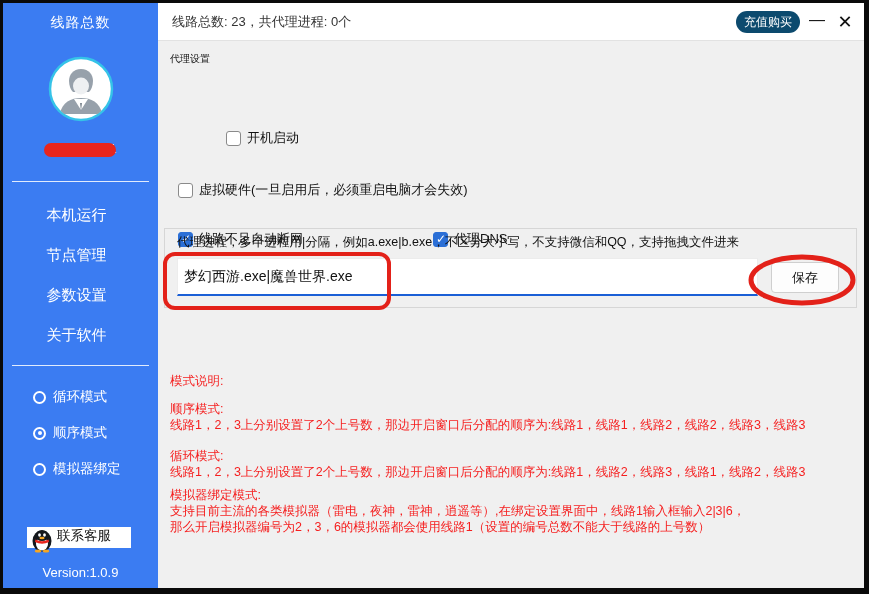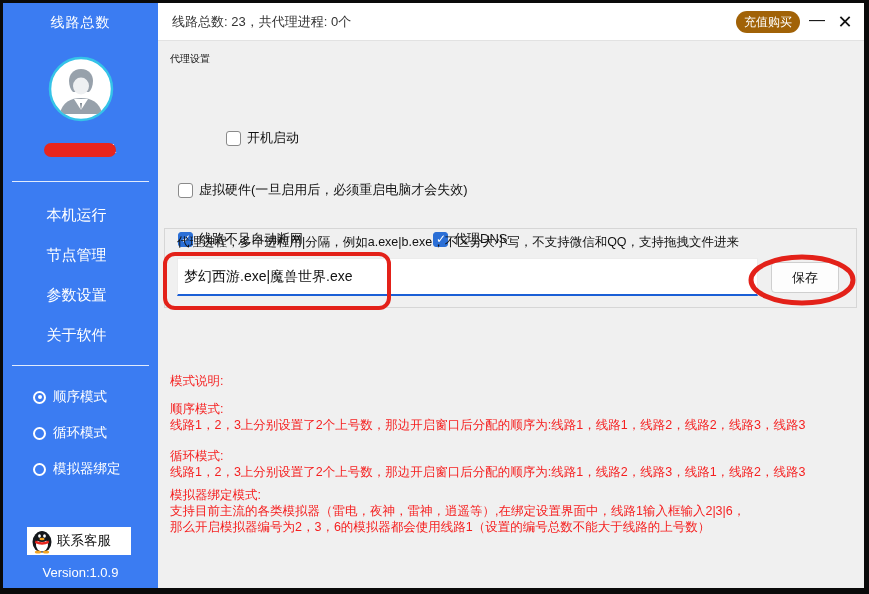--- a/index.html
+++ b/index.html
@@ -19,30 +19,30 @@
   .avatar-wrap { position:absolute; top:53px; left:50%; transform:translateX(-50%); }
   .user-row { position:absolute; top:138px; width:100%; text-align:center; font-size:13px; white-space:nowrap; }
   .redaction { display:inline-block; vertical-align:middle; width:72px; height:14px; background:#e8251d; border-radius:8px; margin-right:-14px; position:relative; z-index:2; }
   .sb-divider { position:absolute; left:9px; right:9px; height:1px; background:rgba(255,255,255,.85); }
   .nav { position:absolute; top:192px; left:0; right:8px; }
   .nav-item { height:40px; line-height:40px; text-align:center; font-size:15px; cursor:pointer; }
   .modes { position:absolute; top:376px; left:30px; }
   .mode-item { height:36px; display:flex; align-items:center; font-size:13.5px; cursor:pointer; }
   .radio { width:13px; height:13px; border:2px solid #fff; border-radius:50%; margin-right:7px; position:relative; flex:0 0 auto; }
   .radio.sel::after { content:""; position:absolute; left:2.5px; top:2.5px; width:4px; height:4px; background:#fff; border-radius:50%; }
-  .qq-btn { position:absolute; left:24px; top:524px; width:104px; height:28px; background:#fff; color:#111;
-            display:flex; align-items:center; font-size:13.5px; cursor:pointer; }
+  .qq-btn { position:absolute; left:24px; top:524px; width:104px; height:21px; background:#fff; color:#111;
+            display:flex; align-items:flex-start; font-size:13.5px; cursor:pointer; }
   .qq-btn svg { margin-left:2px; margin-right:2px; }
   .version { position:absolute; top:562px; width:100%; text-align:center; font-size:13px; }
   
   .main { position:absolute; left:155px; top:0; right:0; bottom:0; }
   .topbar { position:absolute; left:0; right:0; top:0; height:38px; background:#fff; border-bottom:1px solid #e2e2e2; }
   .status-text { position:absolute; left:14px; top:0; line-height:38px; font-size:13px; color:#333; }
   .recharge { position:absolute; left:578px; top:8px; width:64px; height:22px; border-radius:11px;
-              background:#a16207; color:#fff; font-size:12px; text-align:center; line-height:22px; cursor:pointer; border:none; }
+              background:#0c4a6e; color:#fff; font-size:12px; text-align:center; line-height:22px; cursor:pointer; border:none; }
   .minimize { position:absolute; left:648px; top:0; width:22px; height:38px; text-align:center; line-height:34px; font-size:16px; color:#111; cursor:pointer; }
   .close { position:absolute; left:674px; top:0; width:26px; height:38px; text-align:center; line-height:38px; font-size:18px; font-weight:bold; color:#111; cursor:pointer; }
   
   .content { position:absolute; left:0; right:0; top:38px; bottom:0; background:#f0f0f0; }
   .section-title { position:absolute; left:12px; top:11px; font-size:10px; color:#111; }
   .cb-row { position:absolute; display:flex; align-items:center; font-size:13px; color:#111; cursor:pointer; }
   .cb { width:15px; height:15px; border:1px solid #8a8a8a; border-radius:3px; background:#fff; margin-right:6px; flex:0 0 auto; position:relative; }
   .cb.checked { background:#2b6fd6; border-color:#2b6fd6; }
   .cb.checked::after { content:"✓"; position:absolute; left:2px; top:-1px; color:#fff; font-size:12px; }
   .groupbox { position:absolute; left:6px; top:187px; width:693px; height:80px; border:1px solid #d6d6d6; }
@@ -95,26 +95,26 @@
       <div class="nav-item">本机运行</div>
       <div class="nav-item">节点管理</div>
       <div class="nav-item">参数设置</div>
       <div class="nav-item">关于软件</div>
     </div>
 
     <div class="sb-divider" style="top:362px;"></div>
 
     <div class="modes">
       <div class="mode-item">
+        <span class="radio"></span>
+        <span>循环模式</span>
+      </div>
+      <div class="mode-item">
         <span class="radio sel"></span>
         <span>顺序模式</span>
-      </div>
-      <div class="mode-item">
-        <span class="radio"></span>
-        <span>循环模式</span>
       </div>
       <div class="mode-item">
         <span class="radio"></span>
         <span>模拟器绑定</span>
       </div>
     </div>
 
     <div class="qq-btn">
       <svg width="26" height="26" viewBox="0 0 26 26">
         <ellipse cx="13" cy="14" rx="9.5" ry="10.5" fill="#15181c"></ellipse>

